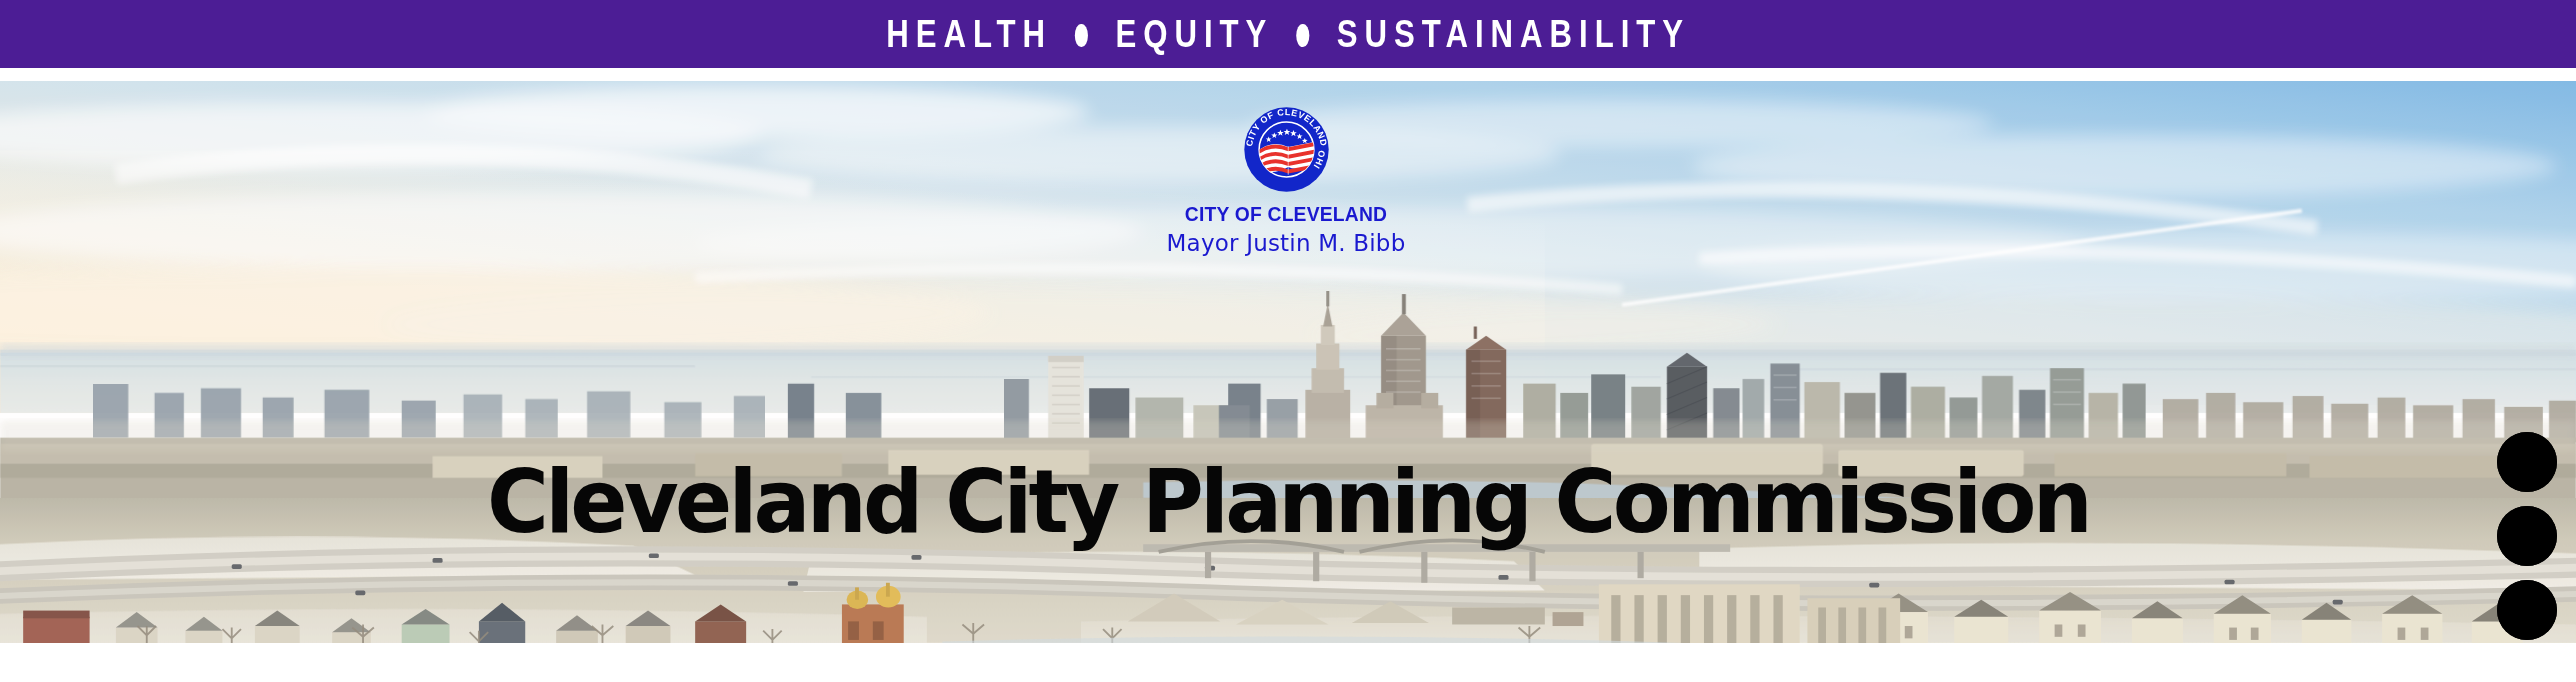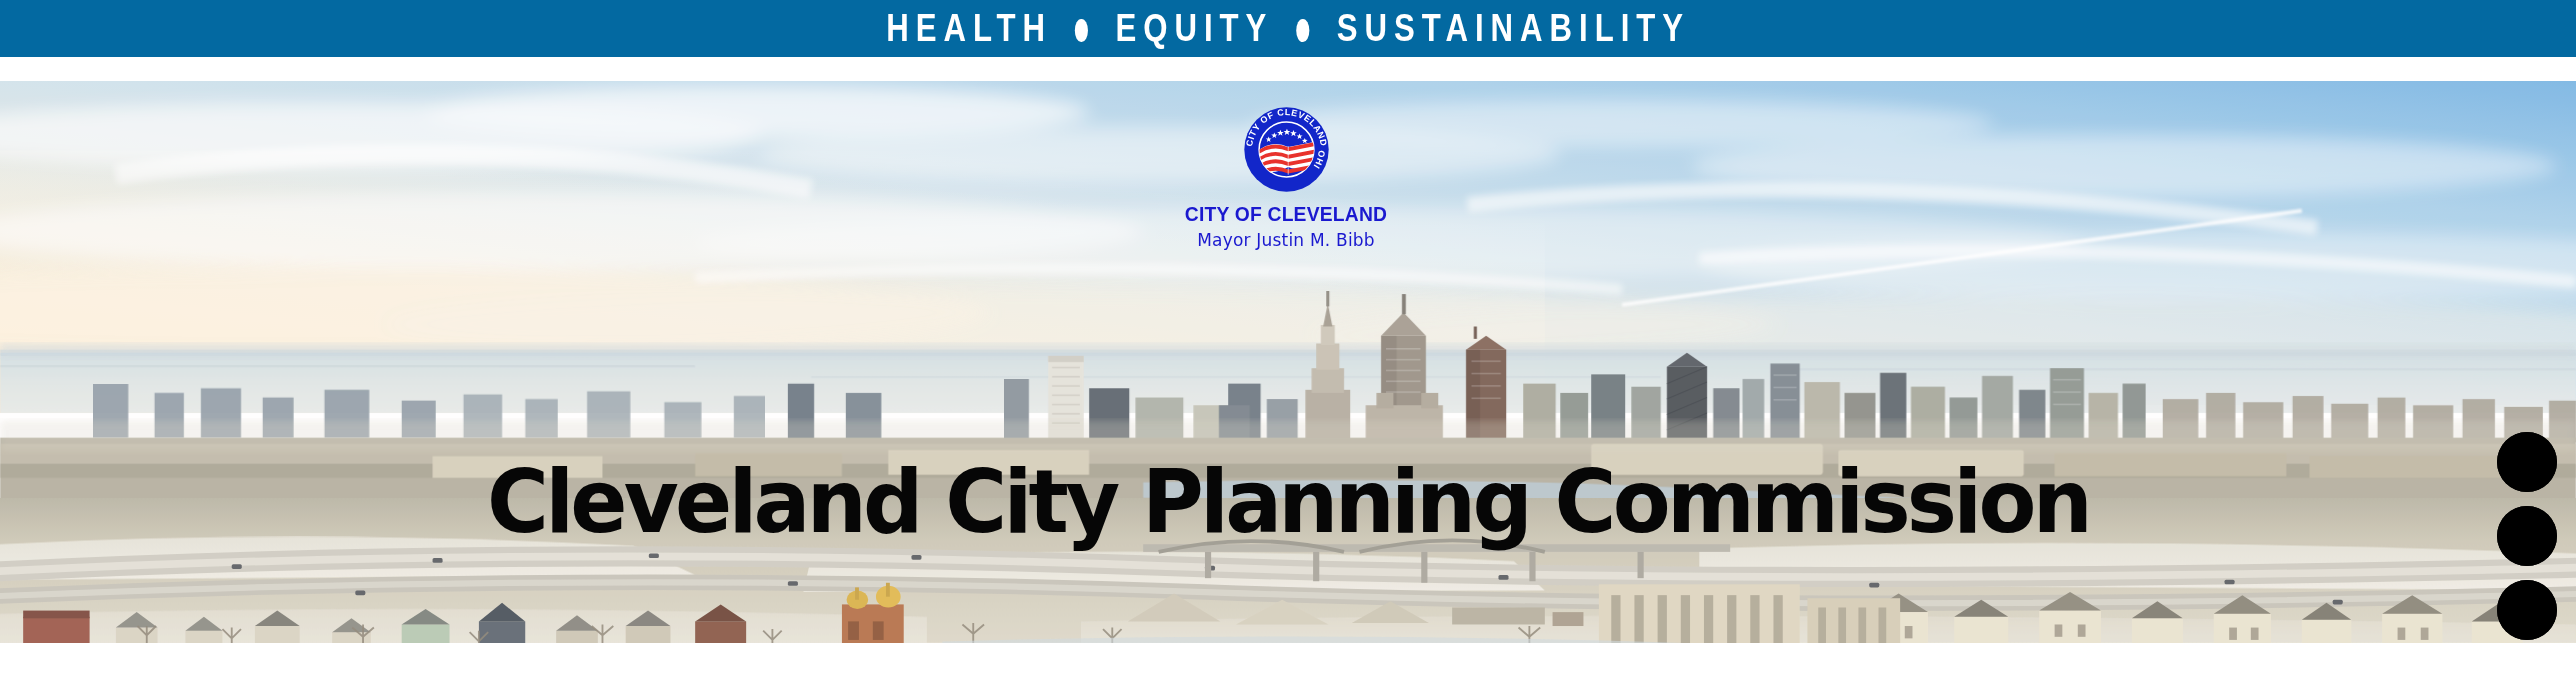--- a/index.html
+++ b/index.html
@@ -6,22 +6,22 @@
   html, body {
     width:2576px; height:682px;
     background:#ffffff;
     font-family:"Liberation Sans", sans-serif;
     overflow:hidden;
   }
   #page { position:relative; width:2576px; height:682px; background:#fff; }
 
   
   .tagline-bar {
-    position:absolute; left:0; top:0; width:2576px; height:57px;
-    background:#0369a1;
+    position:absolute; left:0; top:0; width:2576px; height:68px;
+    background:#4c1d95;
     display:flex; align-items:center; justify-content:center;
   }
   .tagline {
     display:flex; align-items:center; gap:0;
     color:#ffffff;
     font-family:"Liberation Sans Narrow","Liberation Sans",sans-serif;
     font-weight:700;
     font-size:38px;
     letter-spacing:8.5px;
     transform:scaleX(0.82);
@@ -51,21 +51,21 @@
   .seal-wrap svg { display:block; width:87px; height:87px; }
   .city-name {
     margin-top:12.4px;
     font-family:"Liberation Sans", sans-serif;
     font-weight:700; font-size:19.3px; letter-spacing:0.2px;
     color:#1a19cf; line-height:1;
   }
   .mayor-name {
     margin-top:7px;
     font-family:"DejaVu Sans", sans-serif;
-    font-weight:400; font-size:17px; letter-spacing:0.2px;
+    font-weight:400; font-size:23px; letter-spacing:0.2px;
     color:#1a19cf; line-height:1;
   }
 
   
   .headline {
     position:absolute; left:0; top:459px; width:2576px;
     text-align:center; z-index:5;
     font-family:"DejaVu Sans","Liberation Sans",sans-serif;
     font-weight:700;
     font-size:87px;

